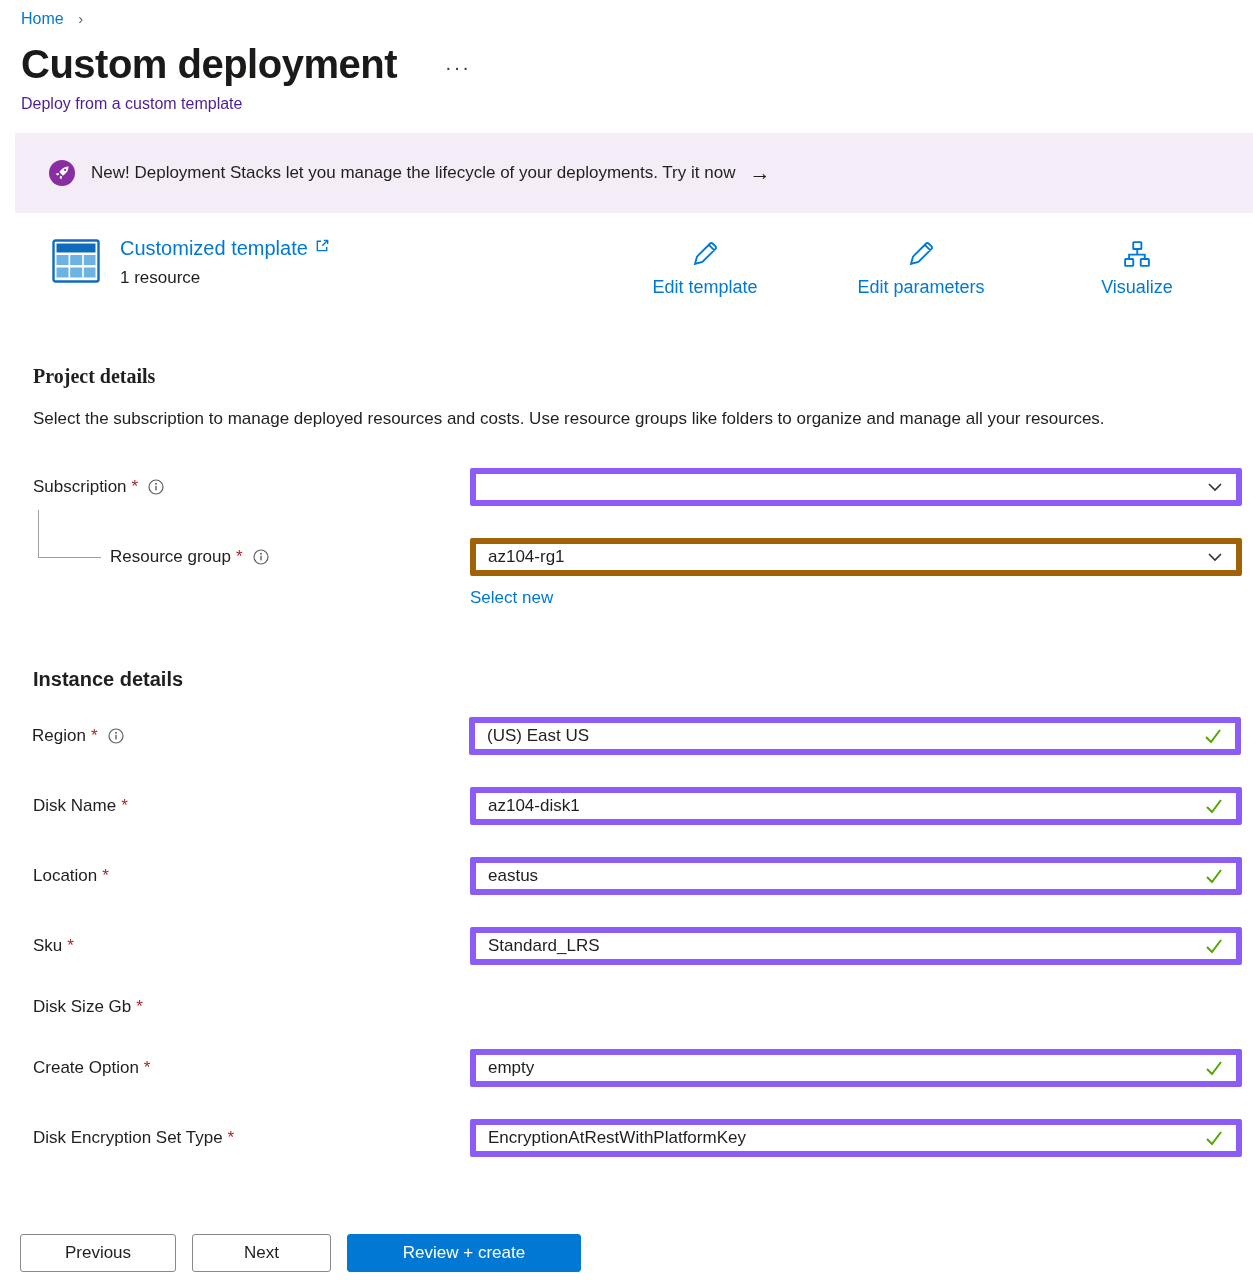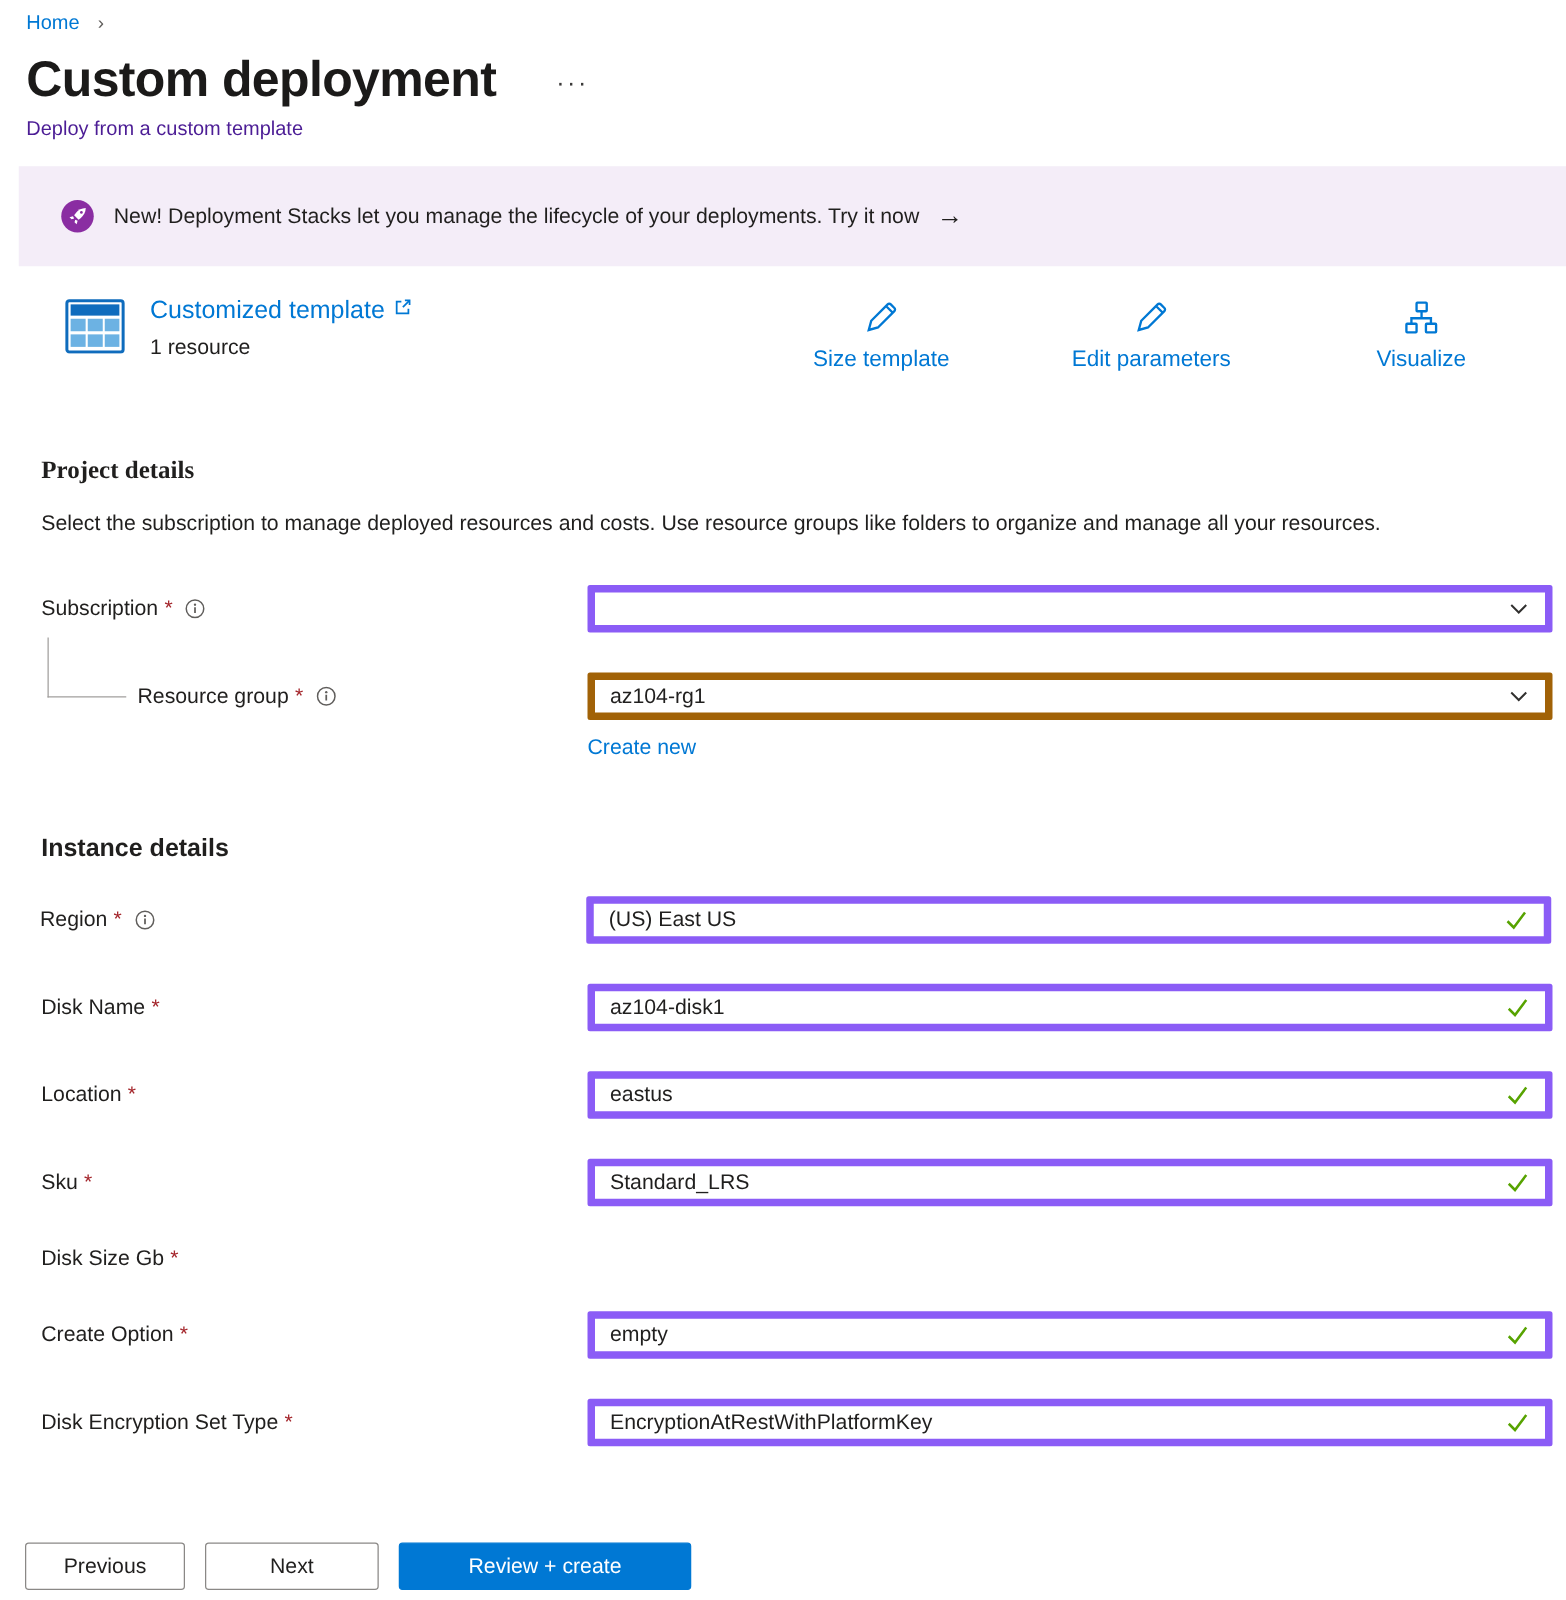--- a/index.html
+++ b/index.html
@@ -75,21 +75,21 @@
   .footer {
     position:absolute; left:0; bottom:0; width:1253px; height:72px; background:#ffffff;
     display:flex; align-items:flex-start; padding:26px 0 0 20px;
   }
   .btn {
     height:38px; border-radius:3px; font-size:17px; font-family:"Liberation Sans", sans-serif;
     display:inline-flex; align-items:center; justify-content:center; cursor:pointer;
   }
   .btn-secondary { background:#fff; border:1px solid #8a8886; color:#201f1e; }
   .btn-primary { background:#0078d4; border:1px solid #0078d4; color:#fff; }
-  .btn-previous { width:128px; }
+  .btn-previous { width:156px; }
   .btn-next { width:139px; margin-left:16px; }
   .btn-review { width:234px; margin-left:16px; }
 </style>
 </head>
 <body>
 
 <div class="page">
 
   <div class="breadcrumb">
     <a>Home</a>
@@ -136,21 +136,21 @@
         </div>
         <div class="resource-count">1 resource</div>
       </div>
     </div>
 
     <div class="template-actions">
       <div class="action-btn">
         <svg viewBox="0 0 24 24" fill="none" stroke="#0078d4" stroke-width="1.5">
           <path d="M14.7 4.3l5 5M4 20l1.6-5.9L16.1 3.6a1.4 1.4 0 0 1 2 0l2.3 2.3a1.4 1.4 0 0 1 0 2L9.9 18.4 4 20z"></path>
         </svg>
-        <span>Size template</span>
+        <span>Edit template</span>
       </div>
       <div class="action-btn">
         <svg viewBox="0 0 24 24" fill="none" stroke="#0078d4" stroke-width="1.5">
           <path d="M14.7 4.3l5 5M4 20l1.6-5.9L16.1 3.6a1.4 1.4 0 0 1 2 0l2.3 2.3a1.4 1.4 0 0 1 0 2L9.9 18.4 4 20z"></path>
         </svg>
         <span>Edit parameters</span>
       </div>
       <div class="action-btn">
         <svg viewBox="0 0 24 24" fill="none" stroke="#0078d4" stroke-width="1.5">
           <rect x="9" y="2.5" width="6.5" height="5.5" rx="0.5"></rect>
@@ -194,21 +194,21 @@
         <circle cx="8" cy="4.7" r="0.95" fill="#605e5c"></circle>
       </svg>
     </div>
     <div class="input-box">
       <span class="input-value">az104-rg1</span>
       <svg class="chevron-icon" viewBox="0 0 18 18" fill="none" stroke="#323130" stroke-width="1.6">
         <path d="M3 6l6 6 6-6"></path>
       </svg>
     </div>
   </div>
-  <a class="create-new-link">Create new</a>
+  <a class="create-new-link">Select new</a>
 
   <h2 class="section-heading instance-heading">Instance details</h2>
 
   <div class="field-row instance-row-first">
     <div class="field-label-wrap">
       <span>Region</span>
       <span class="req">*</span>
       <svg class="info-icon" viewBox="0 0 16 16">
         <circle cx="8" cy="8" r="7" fill="none" stroke="#605e5c" stroke-width="1.2"></circle>
         <rect x="7.3" y="6.8" width="1.4" height="4.6" fill="#605e5c"></rect>

